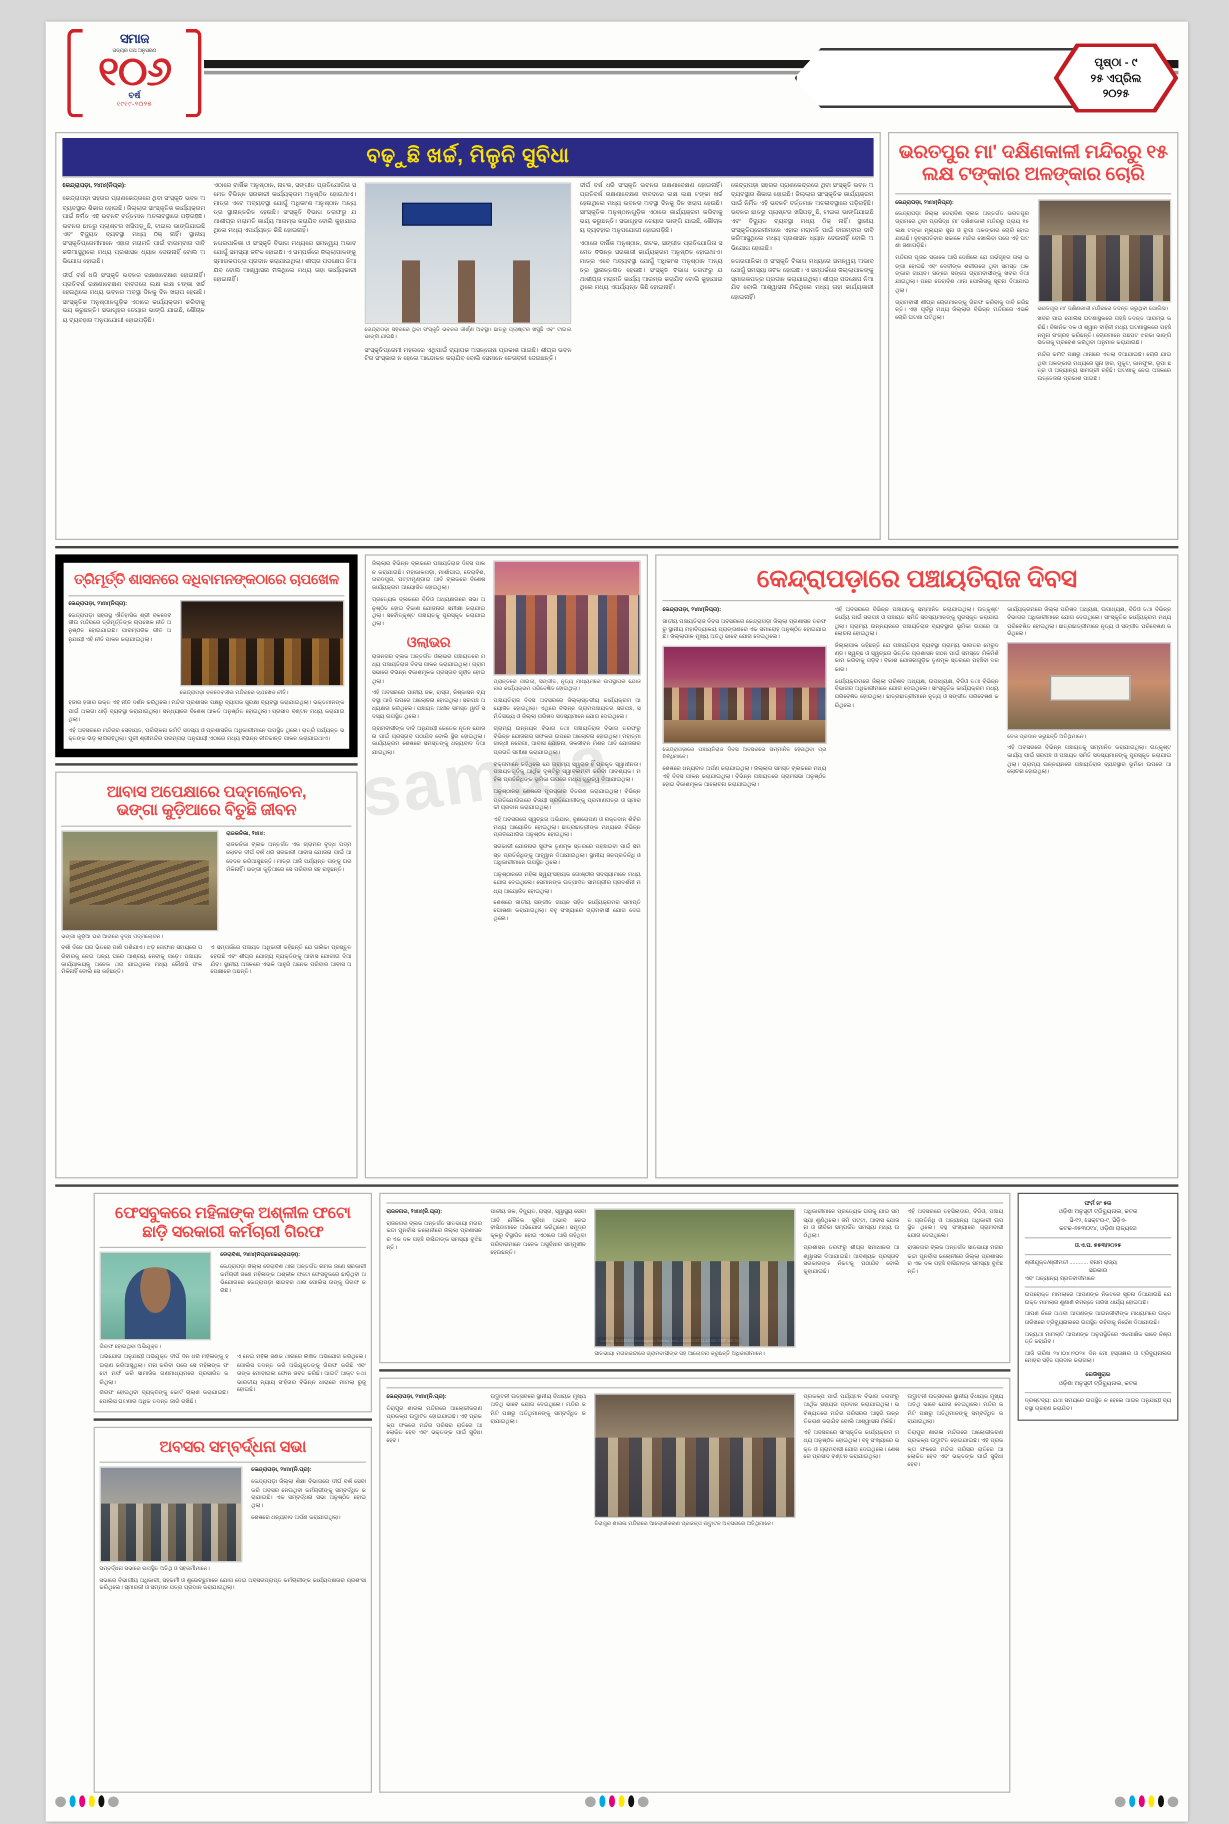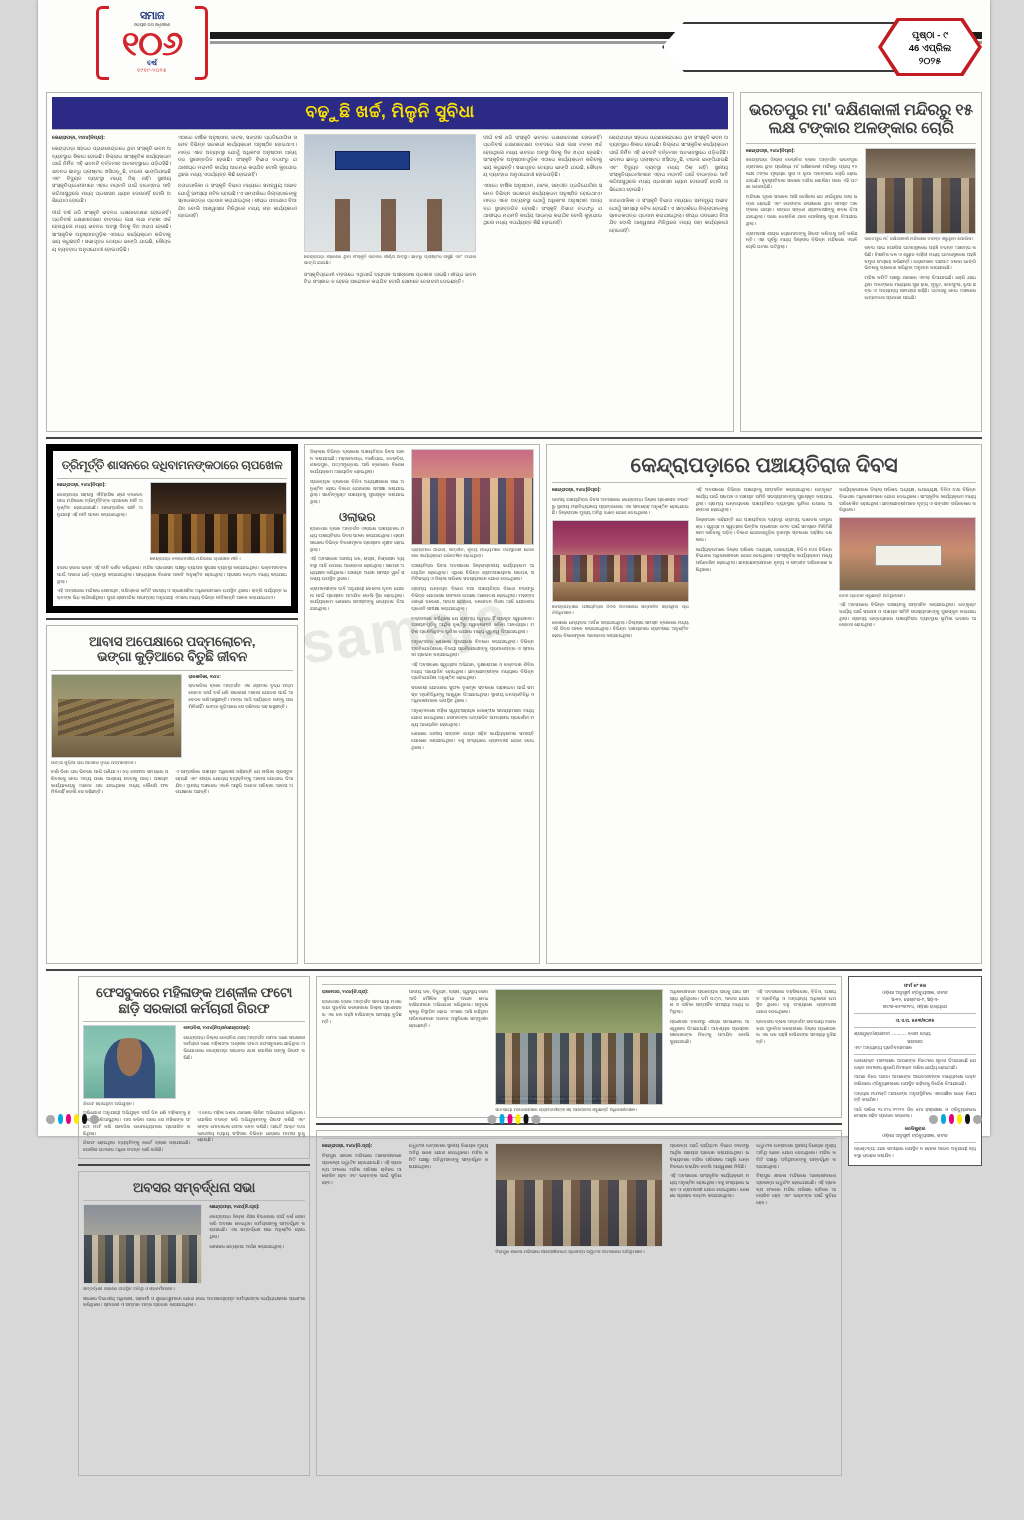--- a/index.html
+++ b/index.html
@@ -4,25 +4,24 @@
 <style>
   * { box-sizing: border-box; }
   html, body { margin:0; padding:0; }
   body {
     width:1024px; height:1520px;
     background:#d8d8d8;
     font-family:"Liberation Sans", sans-serif;
     overflow:hidden;
   }
   .page {
-    position:absolute; left:38px; top:0;
-    width:952px; height:1136px;
+    position:absolute; left:38px; top:18px;
+    width:952px; height:1500px;
     background:#fdfdfb;
     box-shadow:0 0 3px rgba(0,0,0,.35);
-    padding-left:40px;
   }
   .gutter-l, .gutter-r {
     position:absolute; top:0; width:38px; height:1520px; background:#d8d8d8;
   }
   .gutter-l{left:0;} .gutter-r{right:0; left:auto; width:34px;}
 
   
   .masthead { position:relative; height:86px; }
   .logo {
     position:absolute; left:18px; top:4px; width:112px; height:78px;
@@ -77,21 +76,21 @@
 
   .blue-band {
     background:#2b2b86; color:#ffe300; text-align:center;
     font-size:17px; font-weight:bold; padding:5px 0 7px; letter-spacing:.5px;
   }
   h1.lead {
     margin:6px 0 7px; text-align:center; font-size:25px; font-weight:bold;
     color:#0d0d0d; letter-spacing:-.6px; line-height:1.12;
   }
   h2.hd {
-    margin:4px 0 5px; text-align:center; font-weight:bold; color:#404040;
+    margin:4px 0 5px; text-align:center; font-weight:bold; color:#ef4444;
     line-height:1.15; letter-spacing:-.3px;
   }
   .hd-lg { font-size:21px; }
   .hd-md { font-size:16px; }
   .hd-sm { font-size:13.5px; }
   .hd-xs { font-size:12px; }
 
   .cols { display:flex; gap:7px; }
   .col { flex:1 1 0; min-width:0; }
   .txt {
@@ -218,21 +217,21 @@
       <div class="rule-a"></div>
         <div class="rule-b"></div>
         <div class="rule-c"></div>
     </div>
 
     <div class="mast-badge">
       <div class="mast-ribbon"></div>
       <div class="hexbox">
         <div class="inner">
           <div>ପୃଷ୍ଠା - ୯</div>
-          <div>46 ଏପ୍ରିଲ</div>
+          <div>୨୫ ଏପ୍ରିଲ</div>
           <div>୨୦୨୫</div>
         </div>
       </div>
     </div>
   </div>
 
   <div class="body-area">
 
     <div style="display:flex; gap:6px; height:340px;">
 

